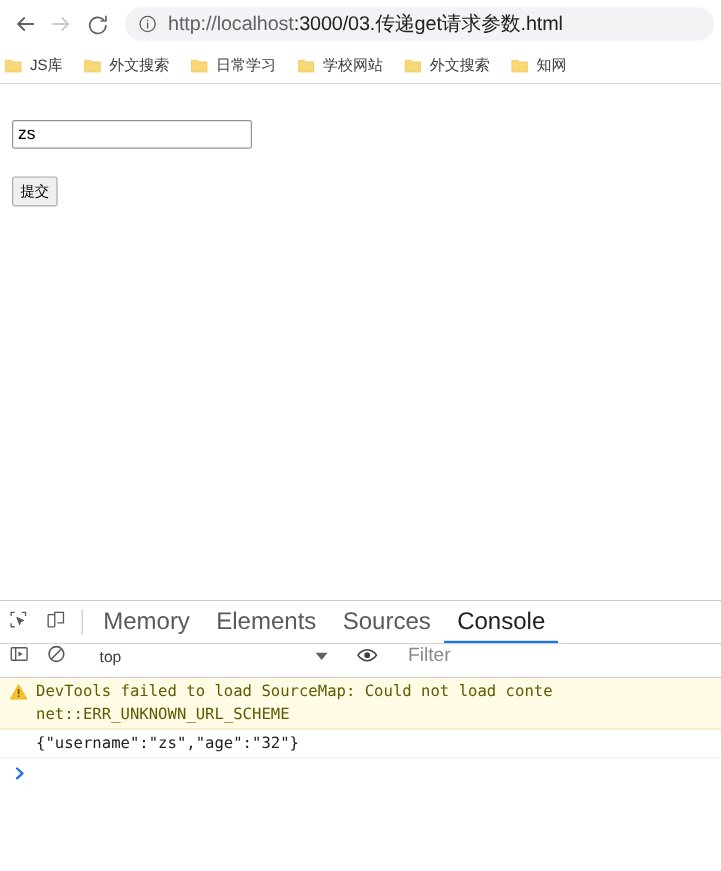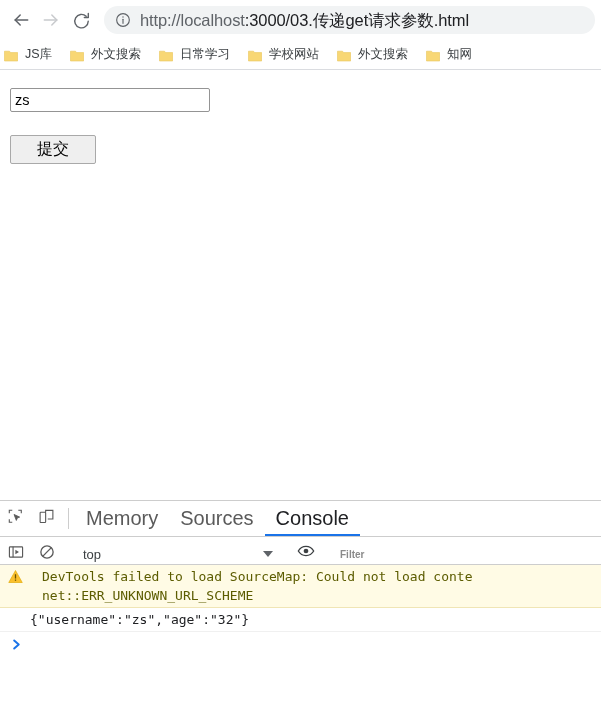--- a/index.html
+++ b/index.html
@@ -85,35 +85,35 @@
   #page-viewport {
     height: 430px;
     background: #ffffff;
     padding: 8px;
     position: relative;
   }
   input.page-input {
     display: block;
     width: 200px;
     height: 24px;
-    margin: 10px 0 0 2px;
+    margin: 22px 0 0 2px;
     padding: 1px 4px;
     font-size: 14.5px;
     font-family: "Liberation Sans", sans-serif;
     color: #000;
     border: 1px solid #949494;
     border-radius: 2px;
     background: #fff;
     outline: none;
   }
   #submit-button {
     display: block;
     margin: 23px 0 0 2px;
-    padding: 3px 26px;
-    font-size: 16px;
+    padding: 3px 6px;
+    font-size: 12px;
     font-family: "Liberation Sans", sans-serif;
     color: #000;
     background: #efefef;
     border: 1px solid #a9a9a9;
     border-radius: 2px;
     cursor: pointer;
   }
 
   
   #devtools {
@@ -157,21 +157,21 @@
     content: "";
     position: absolute;
     left: 0; right: 0; bottom: 0;
     height: 2px;
     background: #1a73e8;
   }
 
   #dt-console-toolbar {
     height: 28px;
     display: flex;
-    align-items: flex-end;
+    align-items: flex-start;
     border-bottom: 1px solid #cdcdcd;
     background: #fff;
     overflow: hidden;
   }
   #context-select {
     display: flex;
     align-items: center;
     width: 202px;
     height: 20px;
     padding: 0 4px 0 8px;
@@ -187,44 +187,42 @@
     border-left: 5px solid transparent;
     border-right: 5px solid transparent;
     border-top: 6px solid #5f6368;
     flex: none;
   }
   #filter-input {
     flex: 1 1 auto;
     height: 20px;
     border: none;
     outline: none;
-    font-size: 10px;
+    font-size: 16px;
     font-family: "Liberation Sans", sans-serif;
     color: #202124;
     background: transparent;
     padding: 0 6px;
-    font-weight: bold;
   }
   #filter-input::placeholder { color: #8a8a8a; }
 
   #console-messages {
     flex: 1 1 auto;
     overflow: hidden;
     font-family: "DejaVu Sans Mono", "Liberation Mono", monospace;
     font-size: 13px;
   }
   .msg {
     display: flex;
     align-items: flex-start;
     padding: 2px 0 2px 6px;
     border-bottom: 1px solid #f0f0f0;
     line-height: 19px;
     white-space: nowrap;
     overflow: hidden;
-    gap: 12px;
   }
   .msg.warning {
     background: #fffbe5;
     border-bottom: 1px solid #f0e5b5;
     color: #5c5c00;
   }
   .msg .msg-icon {
     width: 16px; height: 16px;
     flex: none;
     margin: 2px 6px 0 2px;
@@ -360,20 +358,21 @@
     <div class="dt-icon-btn">
       <span>
         <svg width="17" height="17" viewBox="0 0 20 20" fill="none" stroke="#5a5a5a" stroke-width="1.3">
           <rect x="2.5" y="5" width="6.5" height="12" rx="0.8"></rect>
           <path d="M9 5V2.8h8.5V13H11.5"></path>
         </svg>
       </span>
     </div>
     <div class="dt-sep"></div>
     <div class="dt-tab">Memory</div>
+    <div class="dt-tab">Elements</div>
     <div class="dt-tab">Sources</div>
     <div class="dt-tab active">Console</div>
   </div>
 
   <div id="dt-console-toolbar">
     <div class="dt-icon-btn">
       <span>
         <svg width="16" height="16" viewBox="0 0 18 18" fill="none" stroke="#5a5a5a" stroke-width="1.3">
           <rect x="1.6" y="3.2" width="14.8" height="11.6" rx="0.8"></rect>
           <line x1="5.7" y1="3.2" x2="5.7" y2="14.8"></line>

